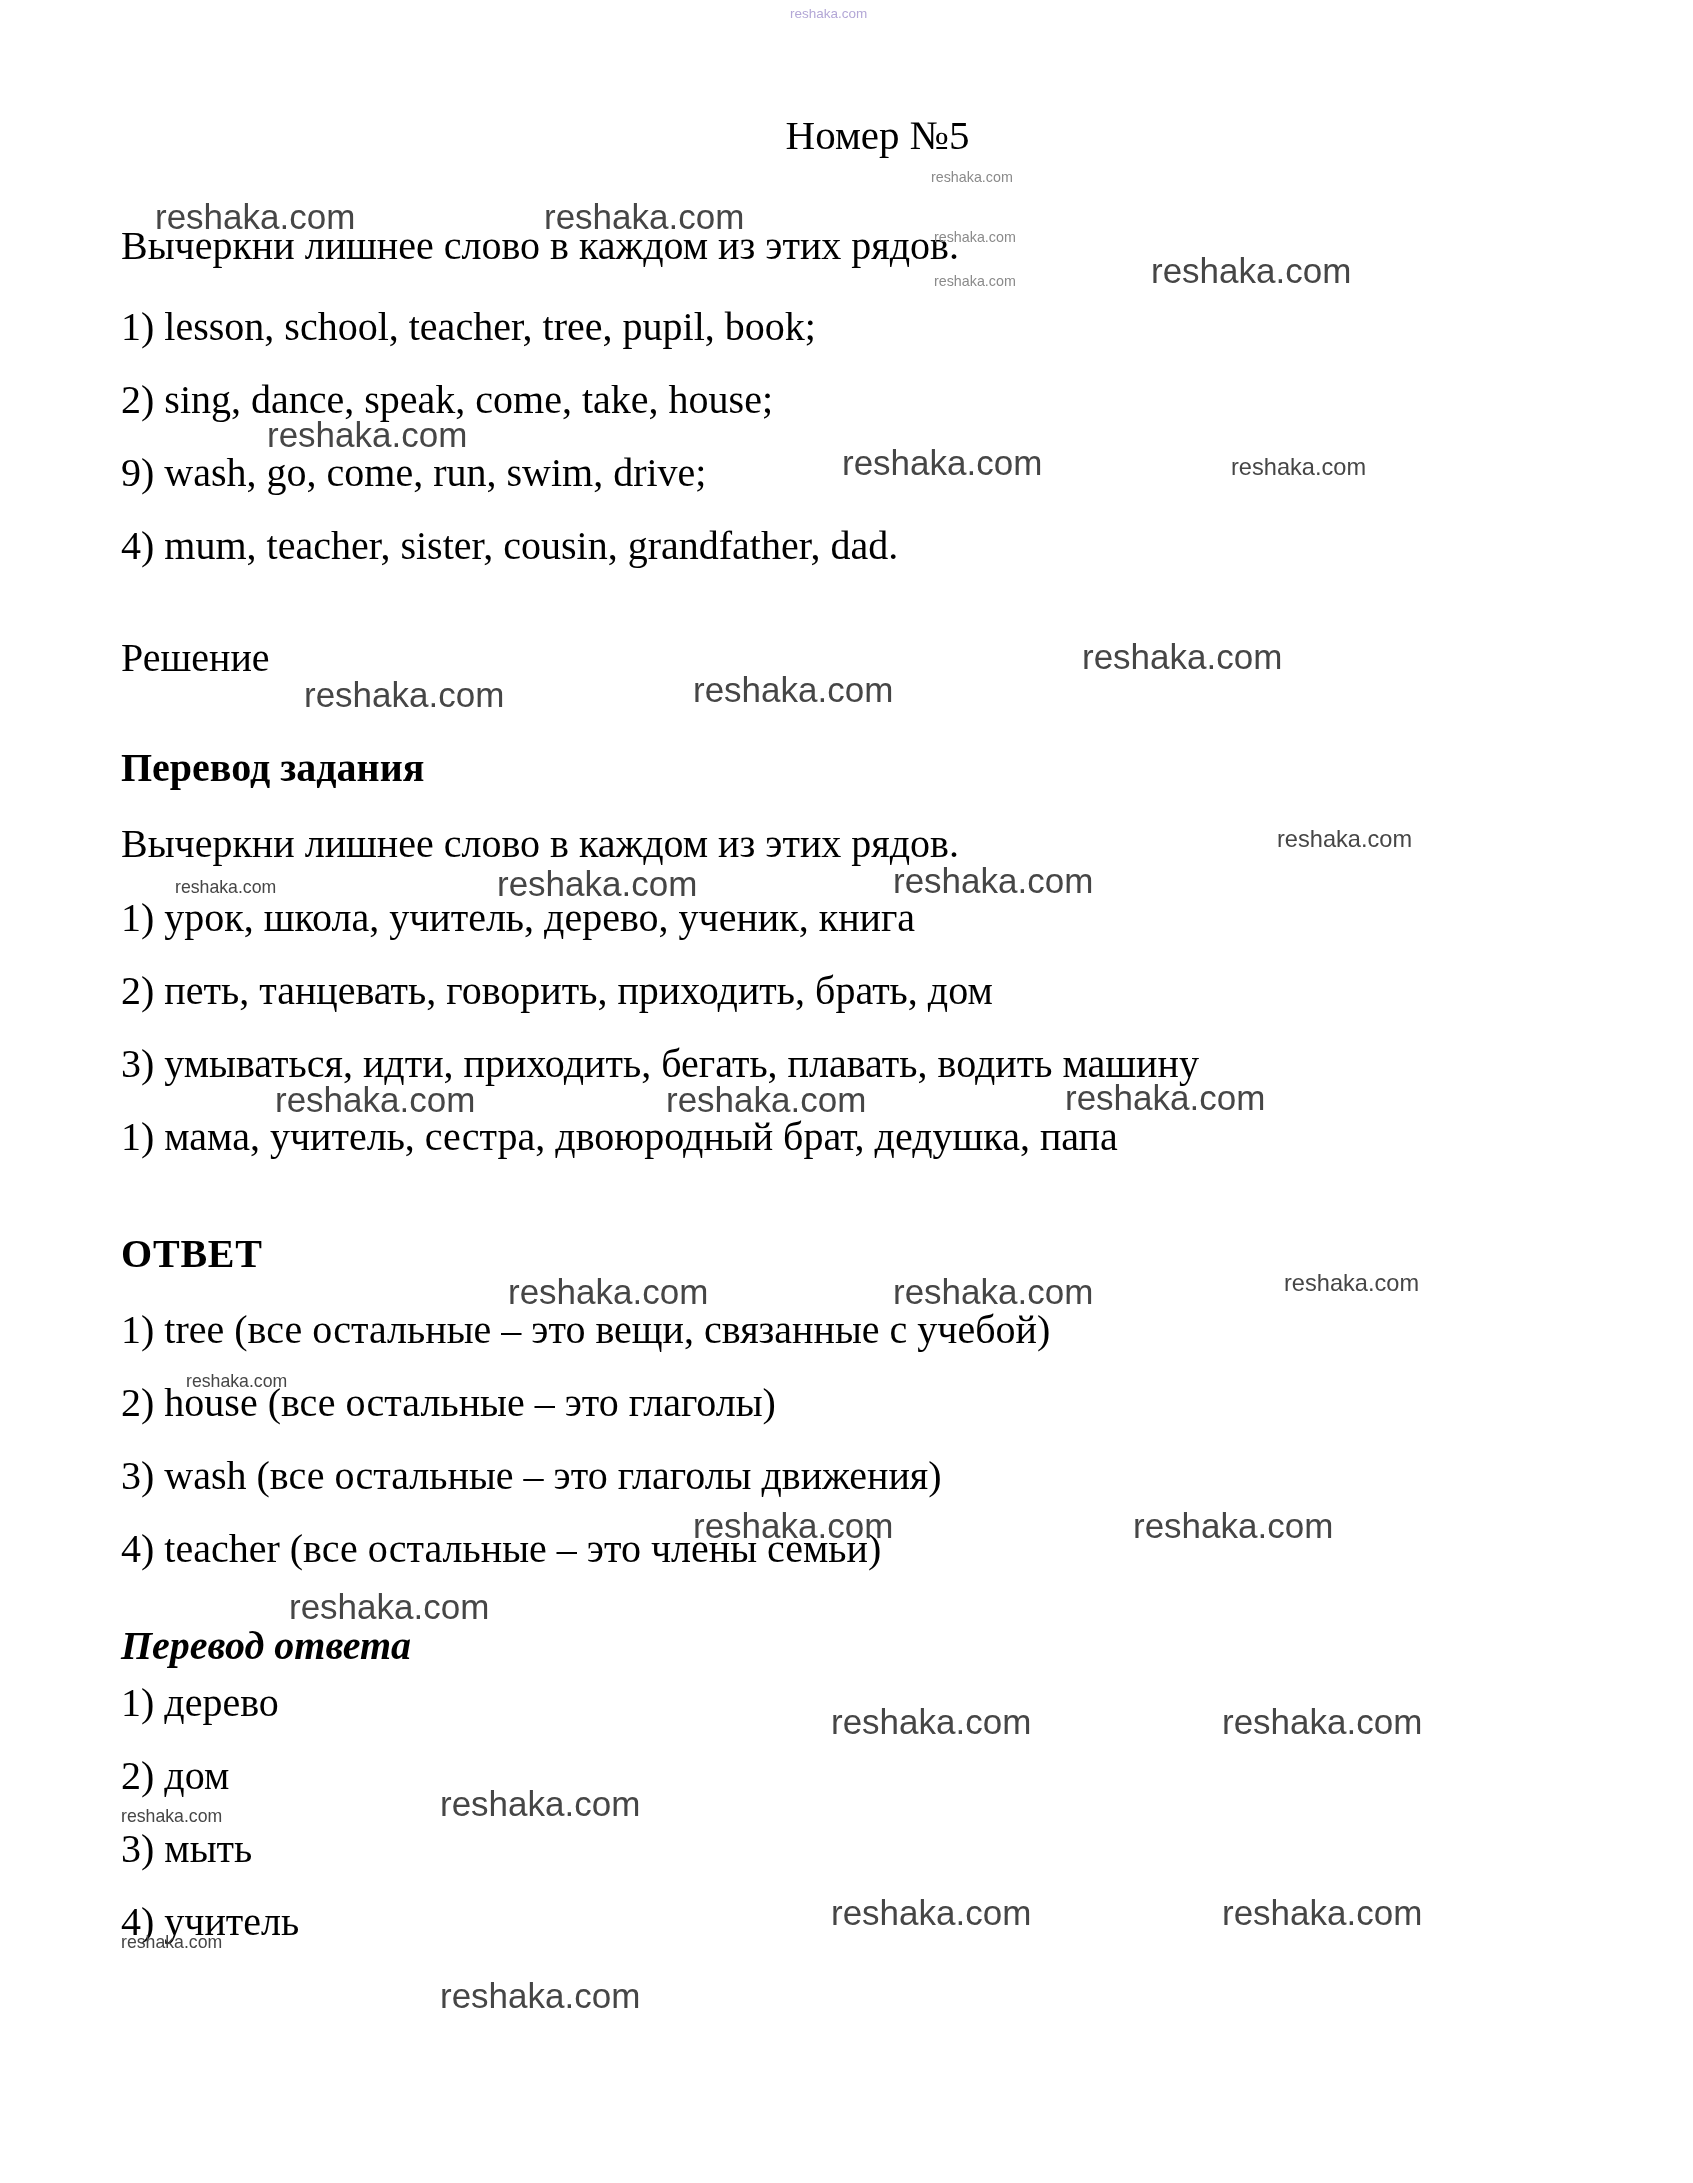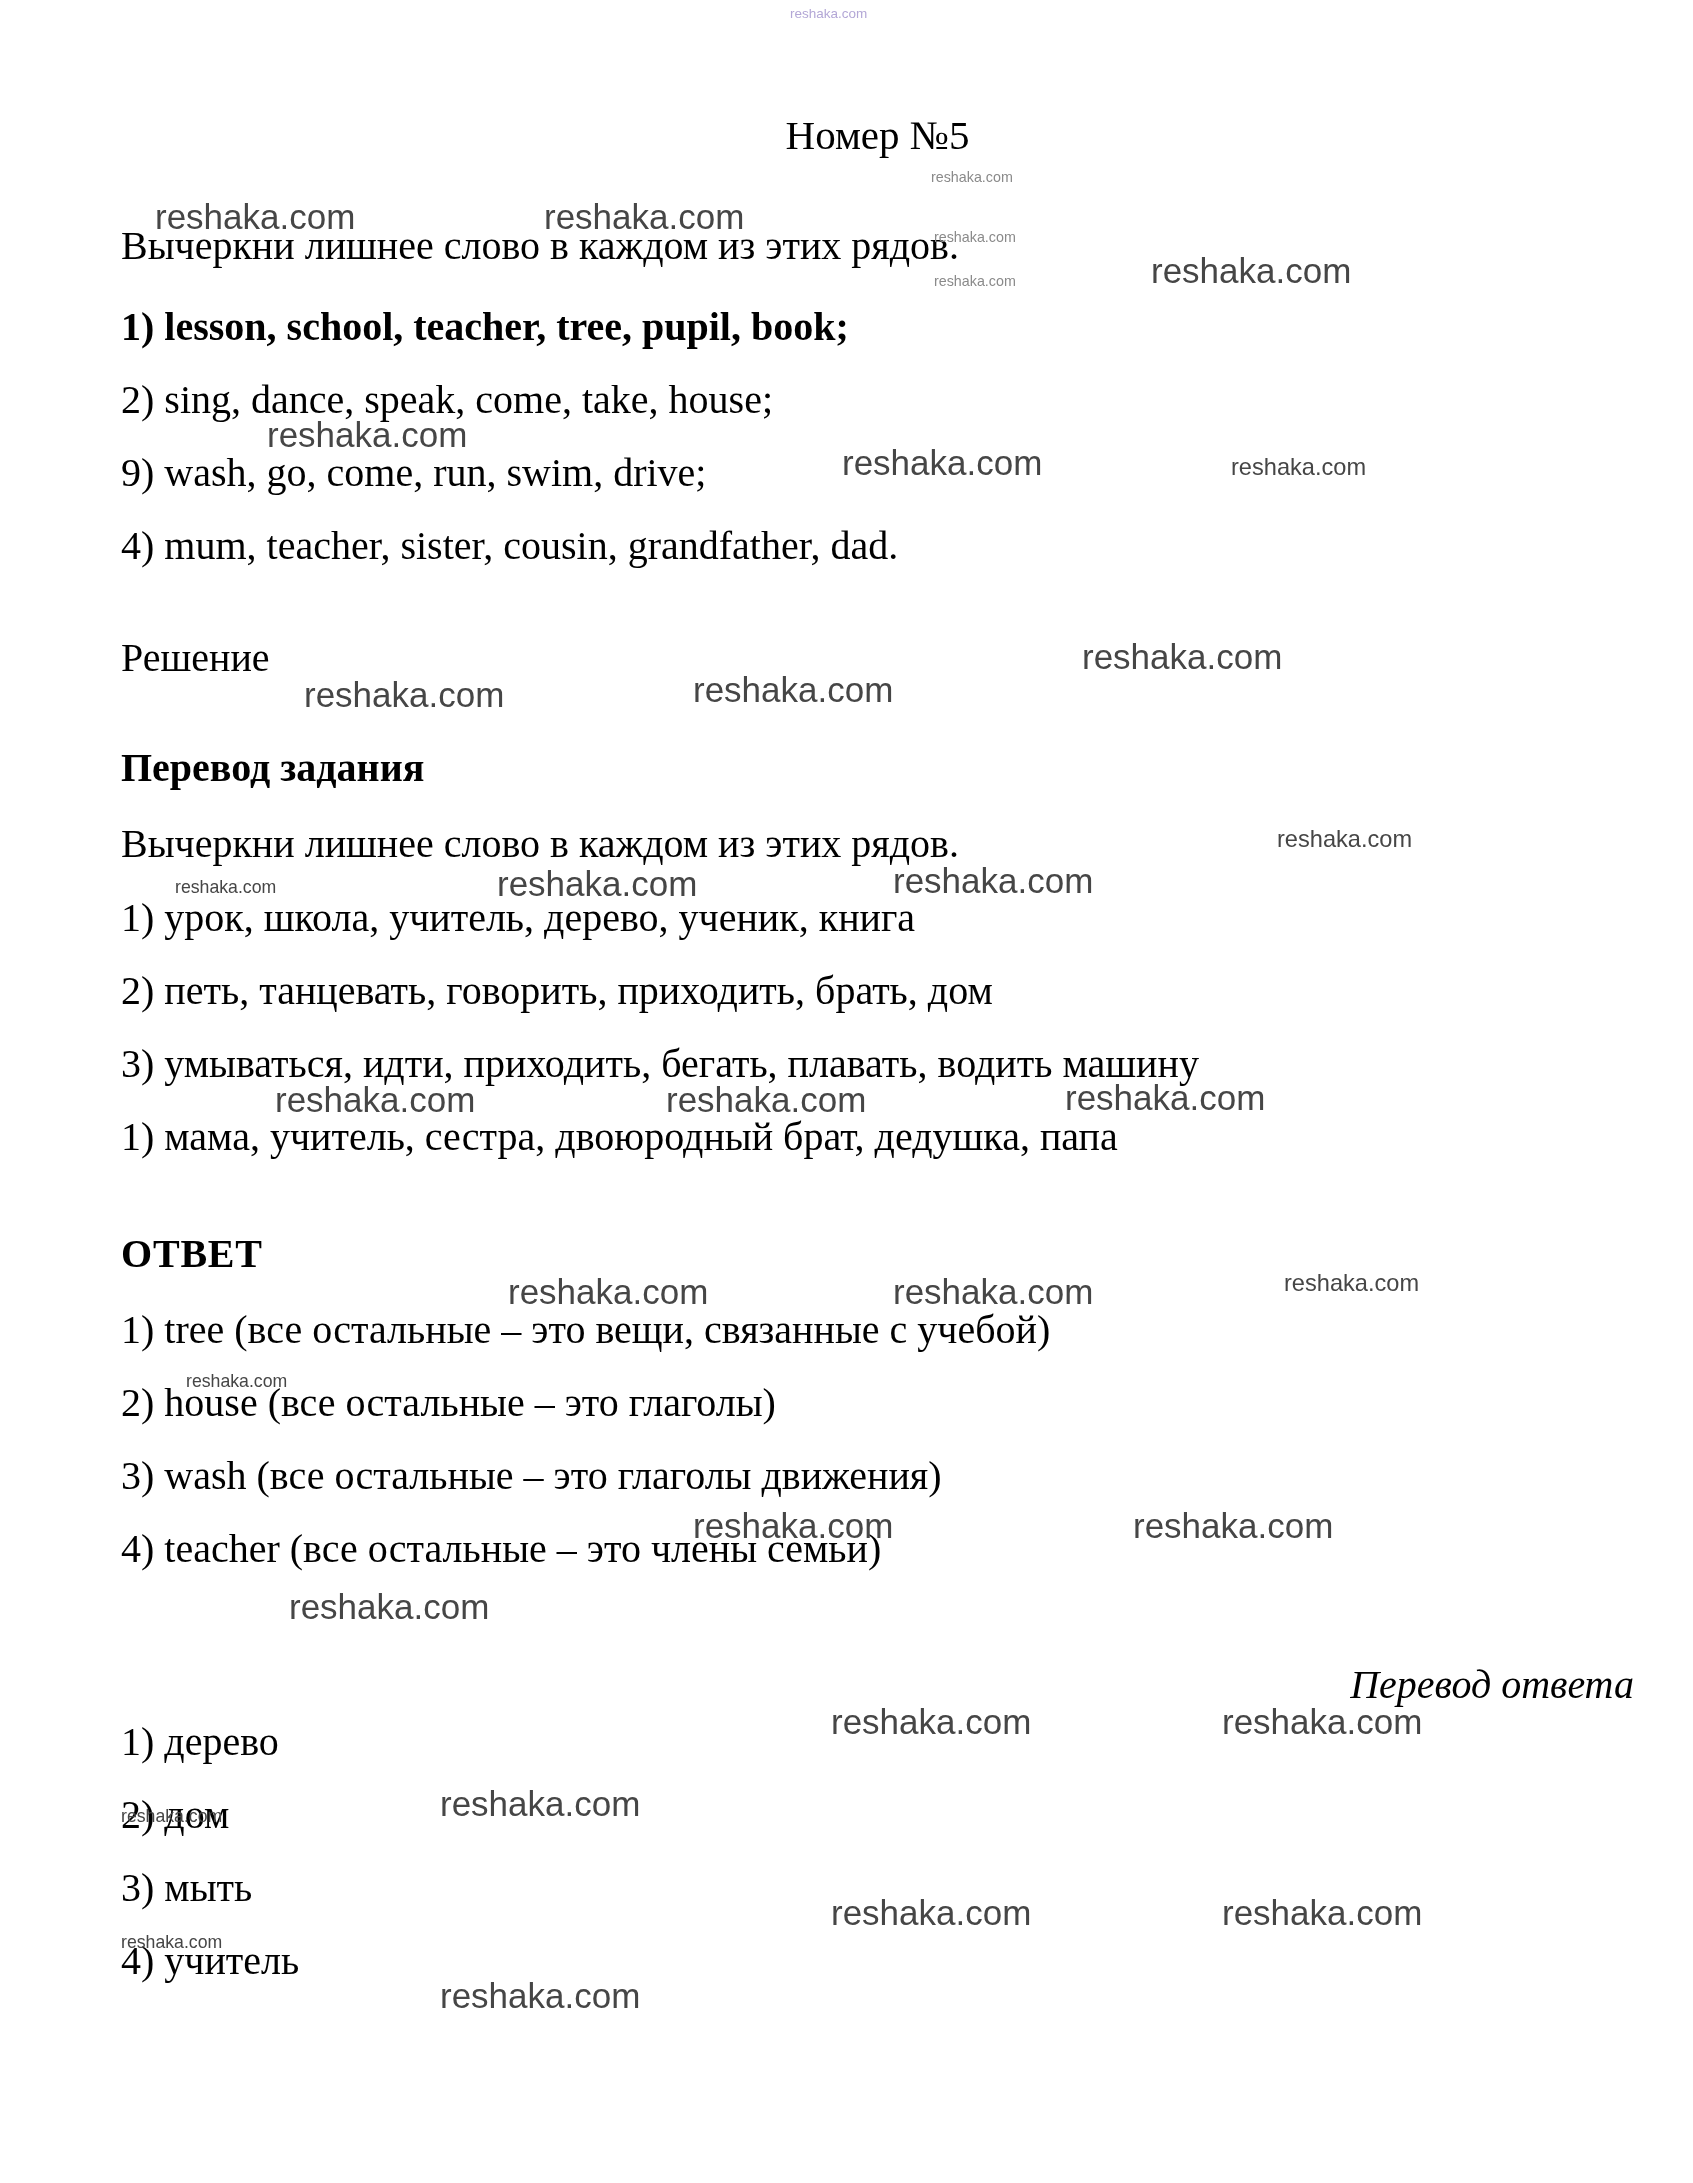--- a/index.html
+++ b/index.html
@@ -22,42 +22,41 @@
     padding: 110px 59px 0 121px;
     font-size: 40px;
     line-height: 51px;
   }
   .doc-title {
     text-align: center;
     font-size: 41px;
   }
   .task-intro { margin-top: 59px; }
   .line { margin-top: 22px; }
-  .line.first { margin-top: 29.5px; font-weight: bold; }
+  .line.first { margin-top: 29.5px; }
   .solution-heading {
     text-align: left;
     margin-top: 61px;
   }
   .section-heading-italic {
     font-weight: bold;
     margin-top: 59px;
   }
   .translation-intro { margin-top: 25px; }
   .t-line-first { margin-top: 23.6px; }
   .answer-heading {
     font-weight: bold;
     margin-top: 66px;
     letter-spacing: 0.8px;
   }
   .a-line-first { margin-top: 25px; }
   .answer-translation-heading {
-    font-weight: normal;
+    font-weight: bold;
     font-style: italic;
-    margin-top: 85px;
-    text-align: right;
+    margin-top: 46px;
   }
   .at-line-first { margin-top: 6px; }
 
   
   .wm-layer {
     position: absolute;
     left: 0; top: 0; right: 0; bottom: 0;
     z-index: 2;
     pointer-events: none;
   }

